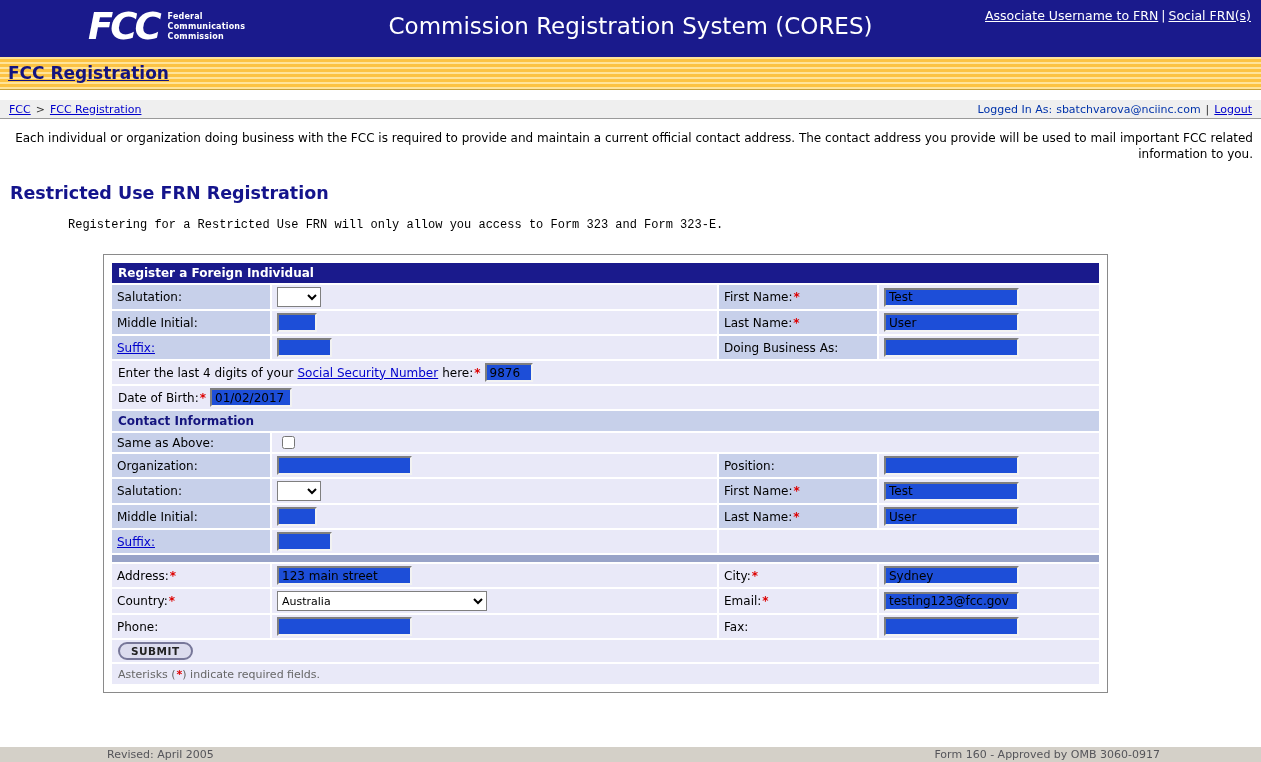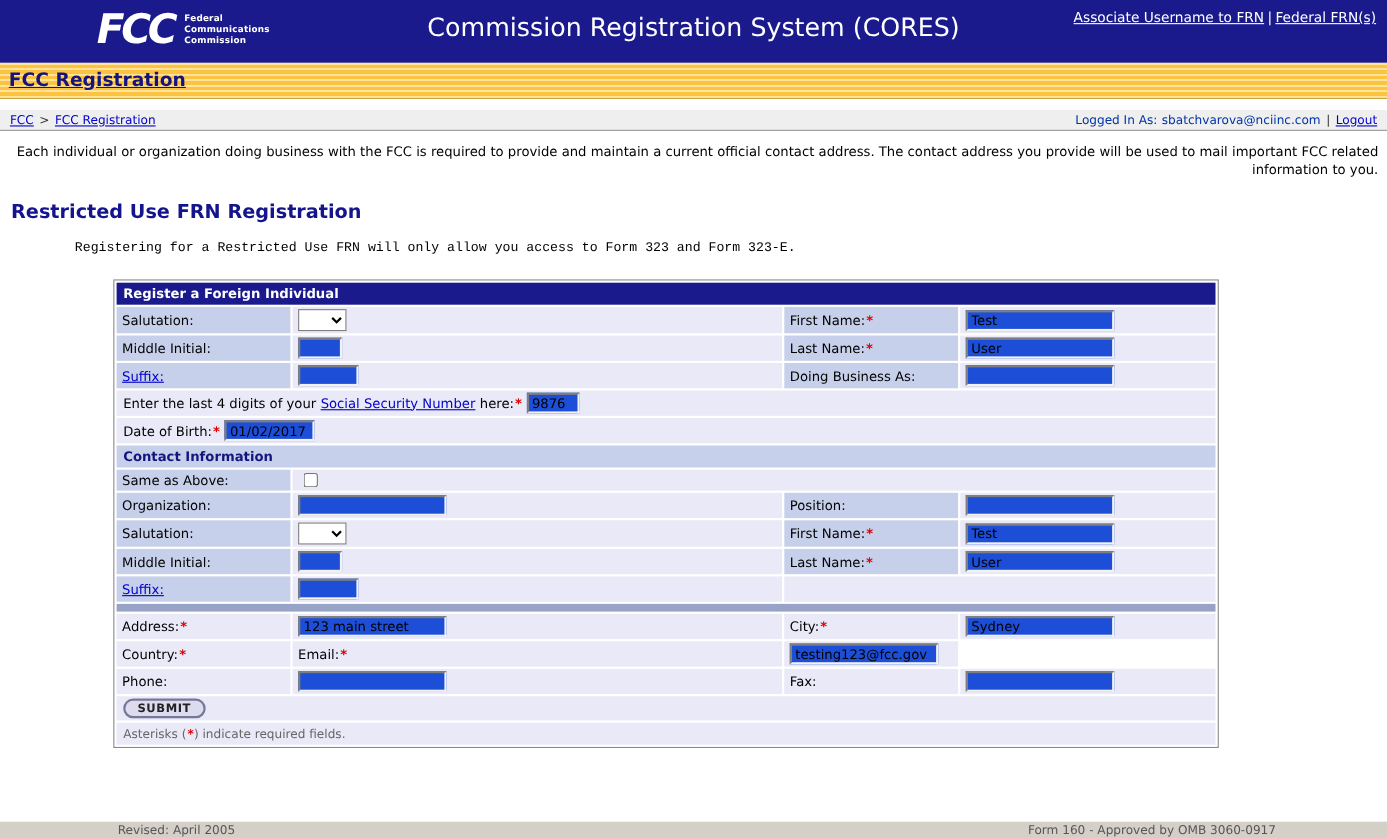--- a/index.html
+++ b/index.html
@@ -46,21 +46,21 @@
 
   
   .intro { margin:12px 8px 4px 8px; font-size:12px; line-height:1.3;text-align:right; }
   .page-title { margin:17px 0 0 10px; font-size:17.5px; font-weight:bold; color:#14148c; }
   .subtitle { margin:15px 0 0 68px; font-size:12px;font-family:Liberation Mono, monospace; }
 
   
   .tbl {
     margin:22px 12px 0 103px; width:1005px;
     background:#fff; border:1px solid #8a8a8a;
-    padding:2px; display:flex; flex-direction:column; gap:2px;
+    padding:8px; display:flex; flex-direction:column; gap:2px;
     flex:0 0 auto;
   }
   .trow { display:grid; grid-template-columns:158px 445px 158px 1fr; gap:2px; }
   .cell { display:flex; align-items:center; min-height:19px; padding:2px 5px; font-size:12px; }
   .lbl { background:#c7d0ea; }
   .lbl.pale { background:#e9e9f8; }
   .val { background:#e9e9f8; }
   .span24 { grid-column:2 / 5; }
   .span35 { grid-column:3 / 5; }
   .thead { background:#1a1a8c; color:#fff; font-weight:bold; font-size:12px; padding:3px 6px; min-height:17px; display:flex; align-items:center; }
@@ -109,21 +109,21 @@
       <span class="logo-fcc">FCC</span>
       <span class="logo-sub">
         <span>Federal</span><br>
         <span>Communications</span><br>
         <span>Commission</span>
       </span>
     </div>
     <h1 class="app-title">Commission Registration System (CORES)</h1>
     <div class="hdr-links">
       <div class="hdr-row">
-        <a>Associate Username to FRN</a><span class="pipe">|</span><a>Federal FRN(s)</a>
+        <a>Associate Username to FRN</a><span class="pipe">|</span><a>Social FRN(s)</a>
       </div>
     </div>
   </div>
 
   <div class="gold">
     <a>FCC Registration</a>
   </div>
 
   <div class="crumbbar">
     <div class="crumb-left">
@@ -293,20 +293,23 @@
         <input class="txt w135" value="Sydney" style="">
       </div>
     </div>
 
 
     <div class="trow">
       <div class="cell lbl pale">
         <span>Country:</span>
           <span class="req">*</span>
       </div>
+      <div class="cell val">
+        <select class="sel w210"><option>Australia</option></select>
+      </div>
       <div class="cell lbl pale">
         <span>Email:</span>
           <span class="req">*</span>
       </div>
       <div class="cell val">
         <input class="txt w135" value="testing123@fcc.gov" style="">
       </div>
     </div>
 
     <div class="trow">

